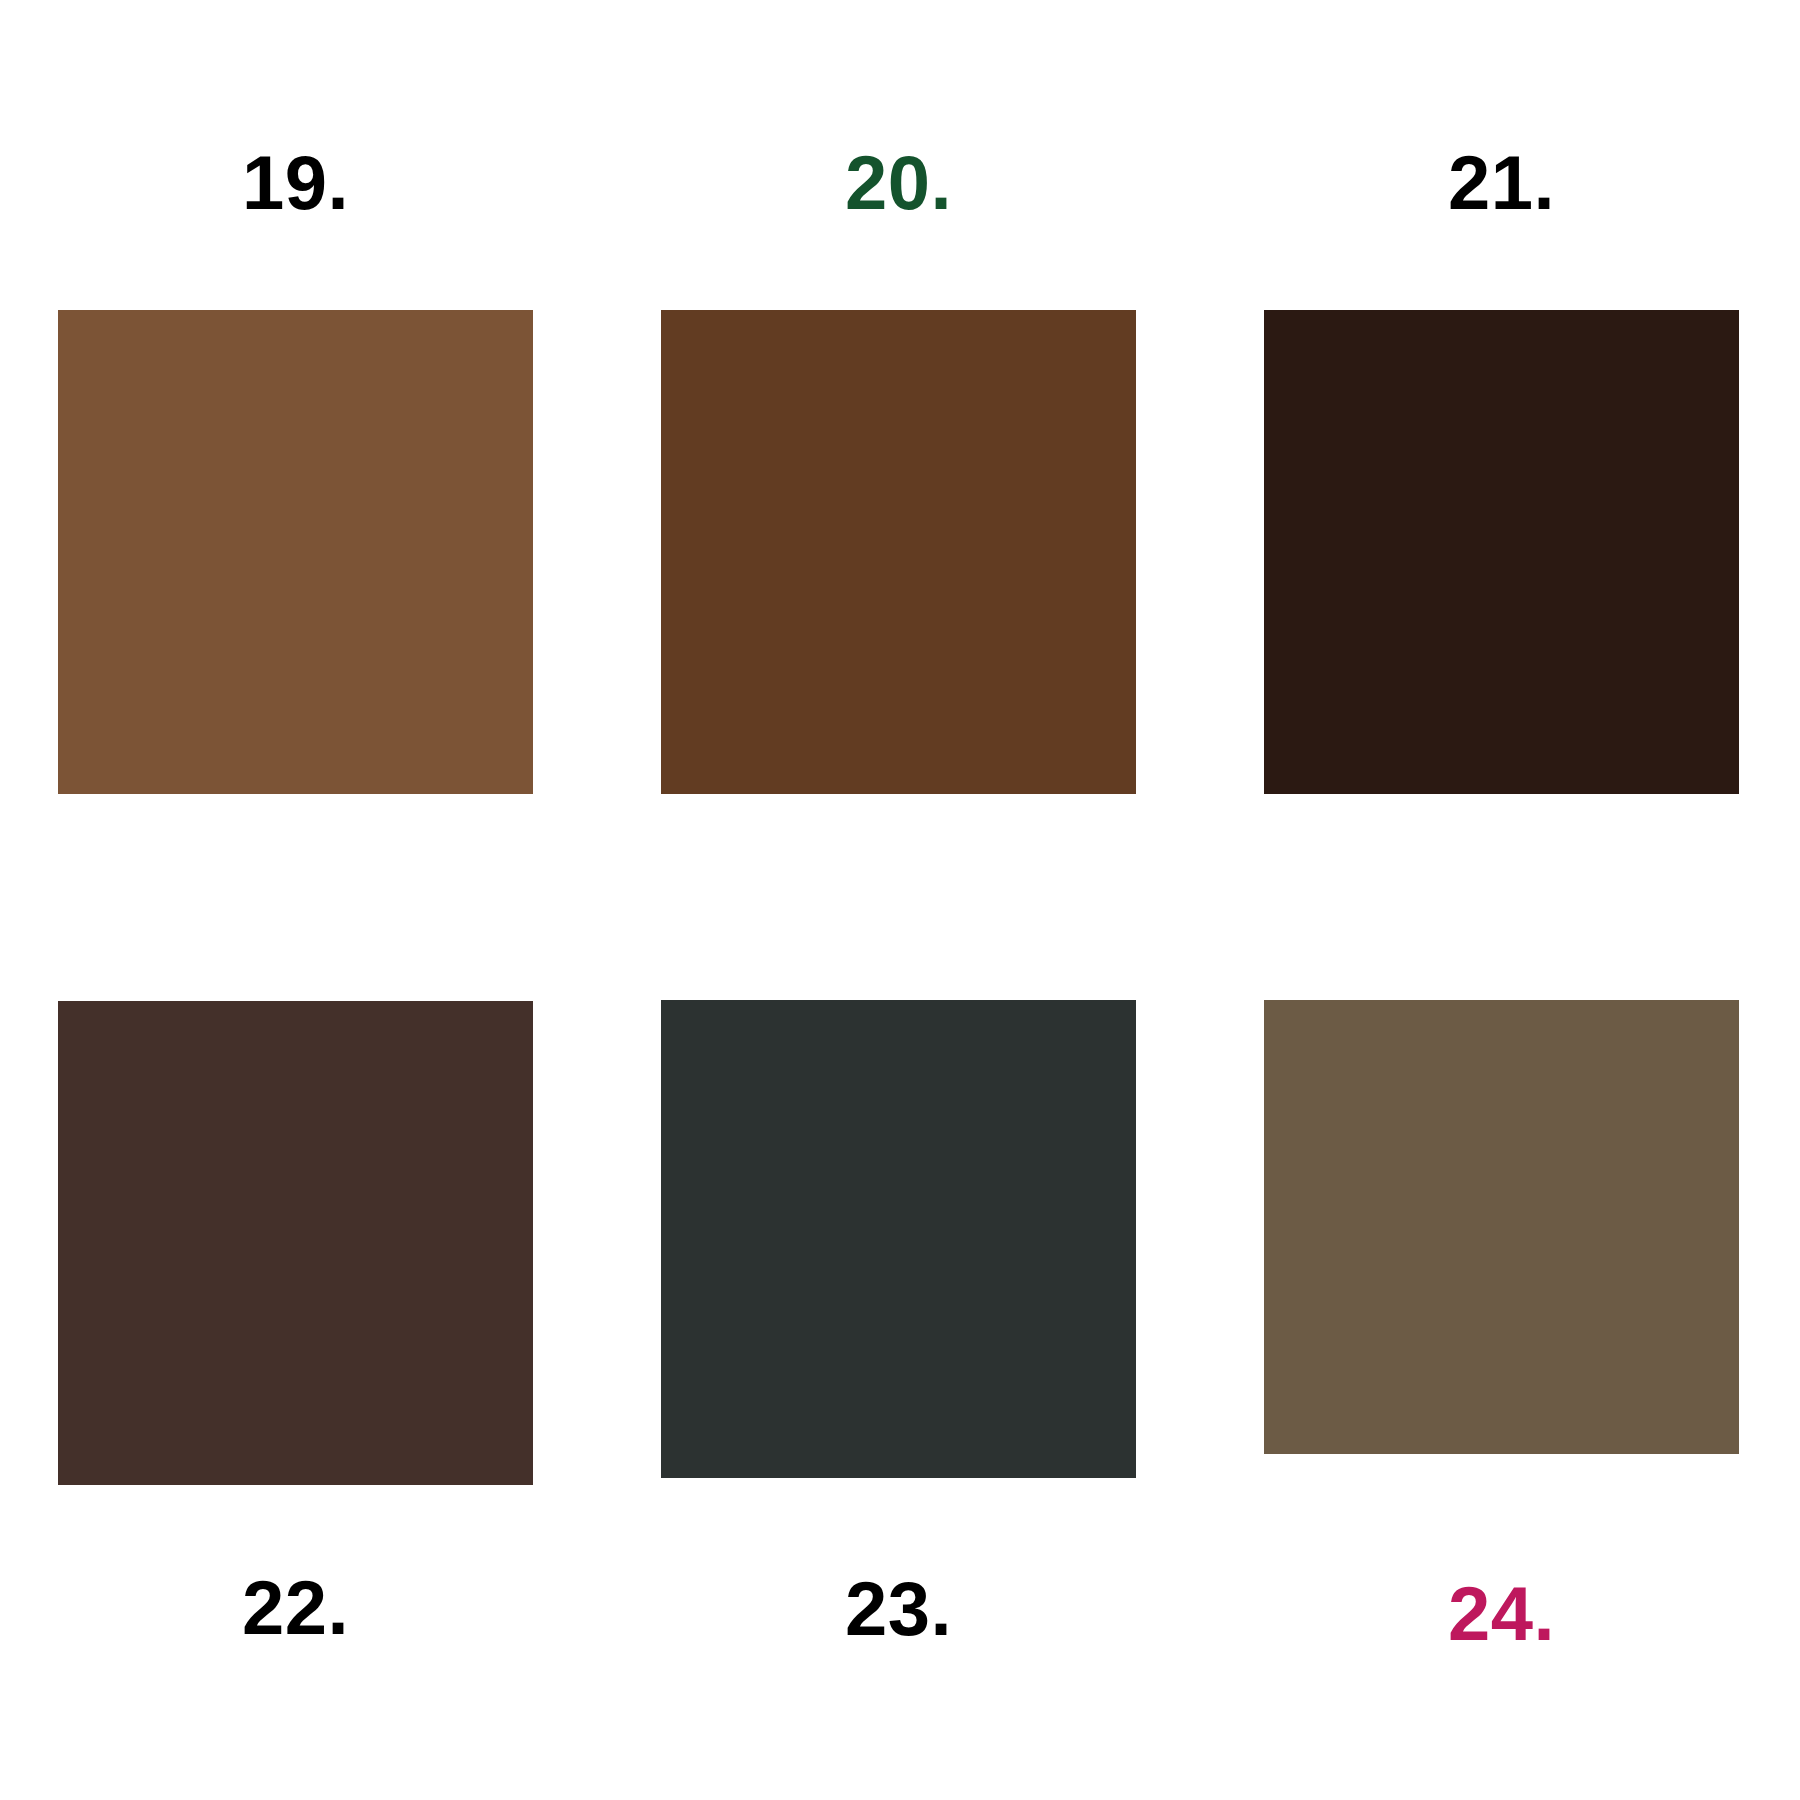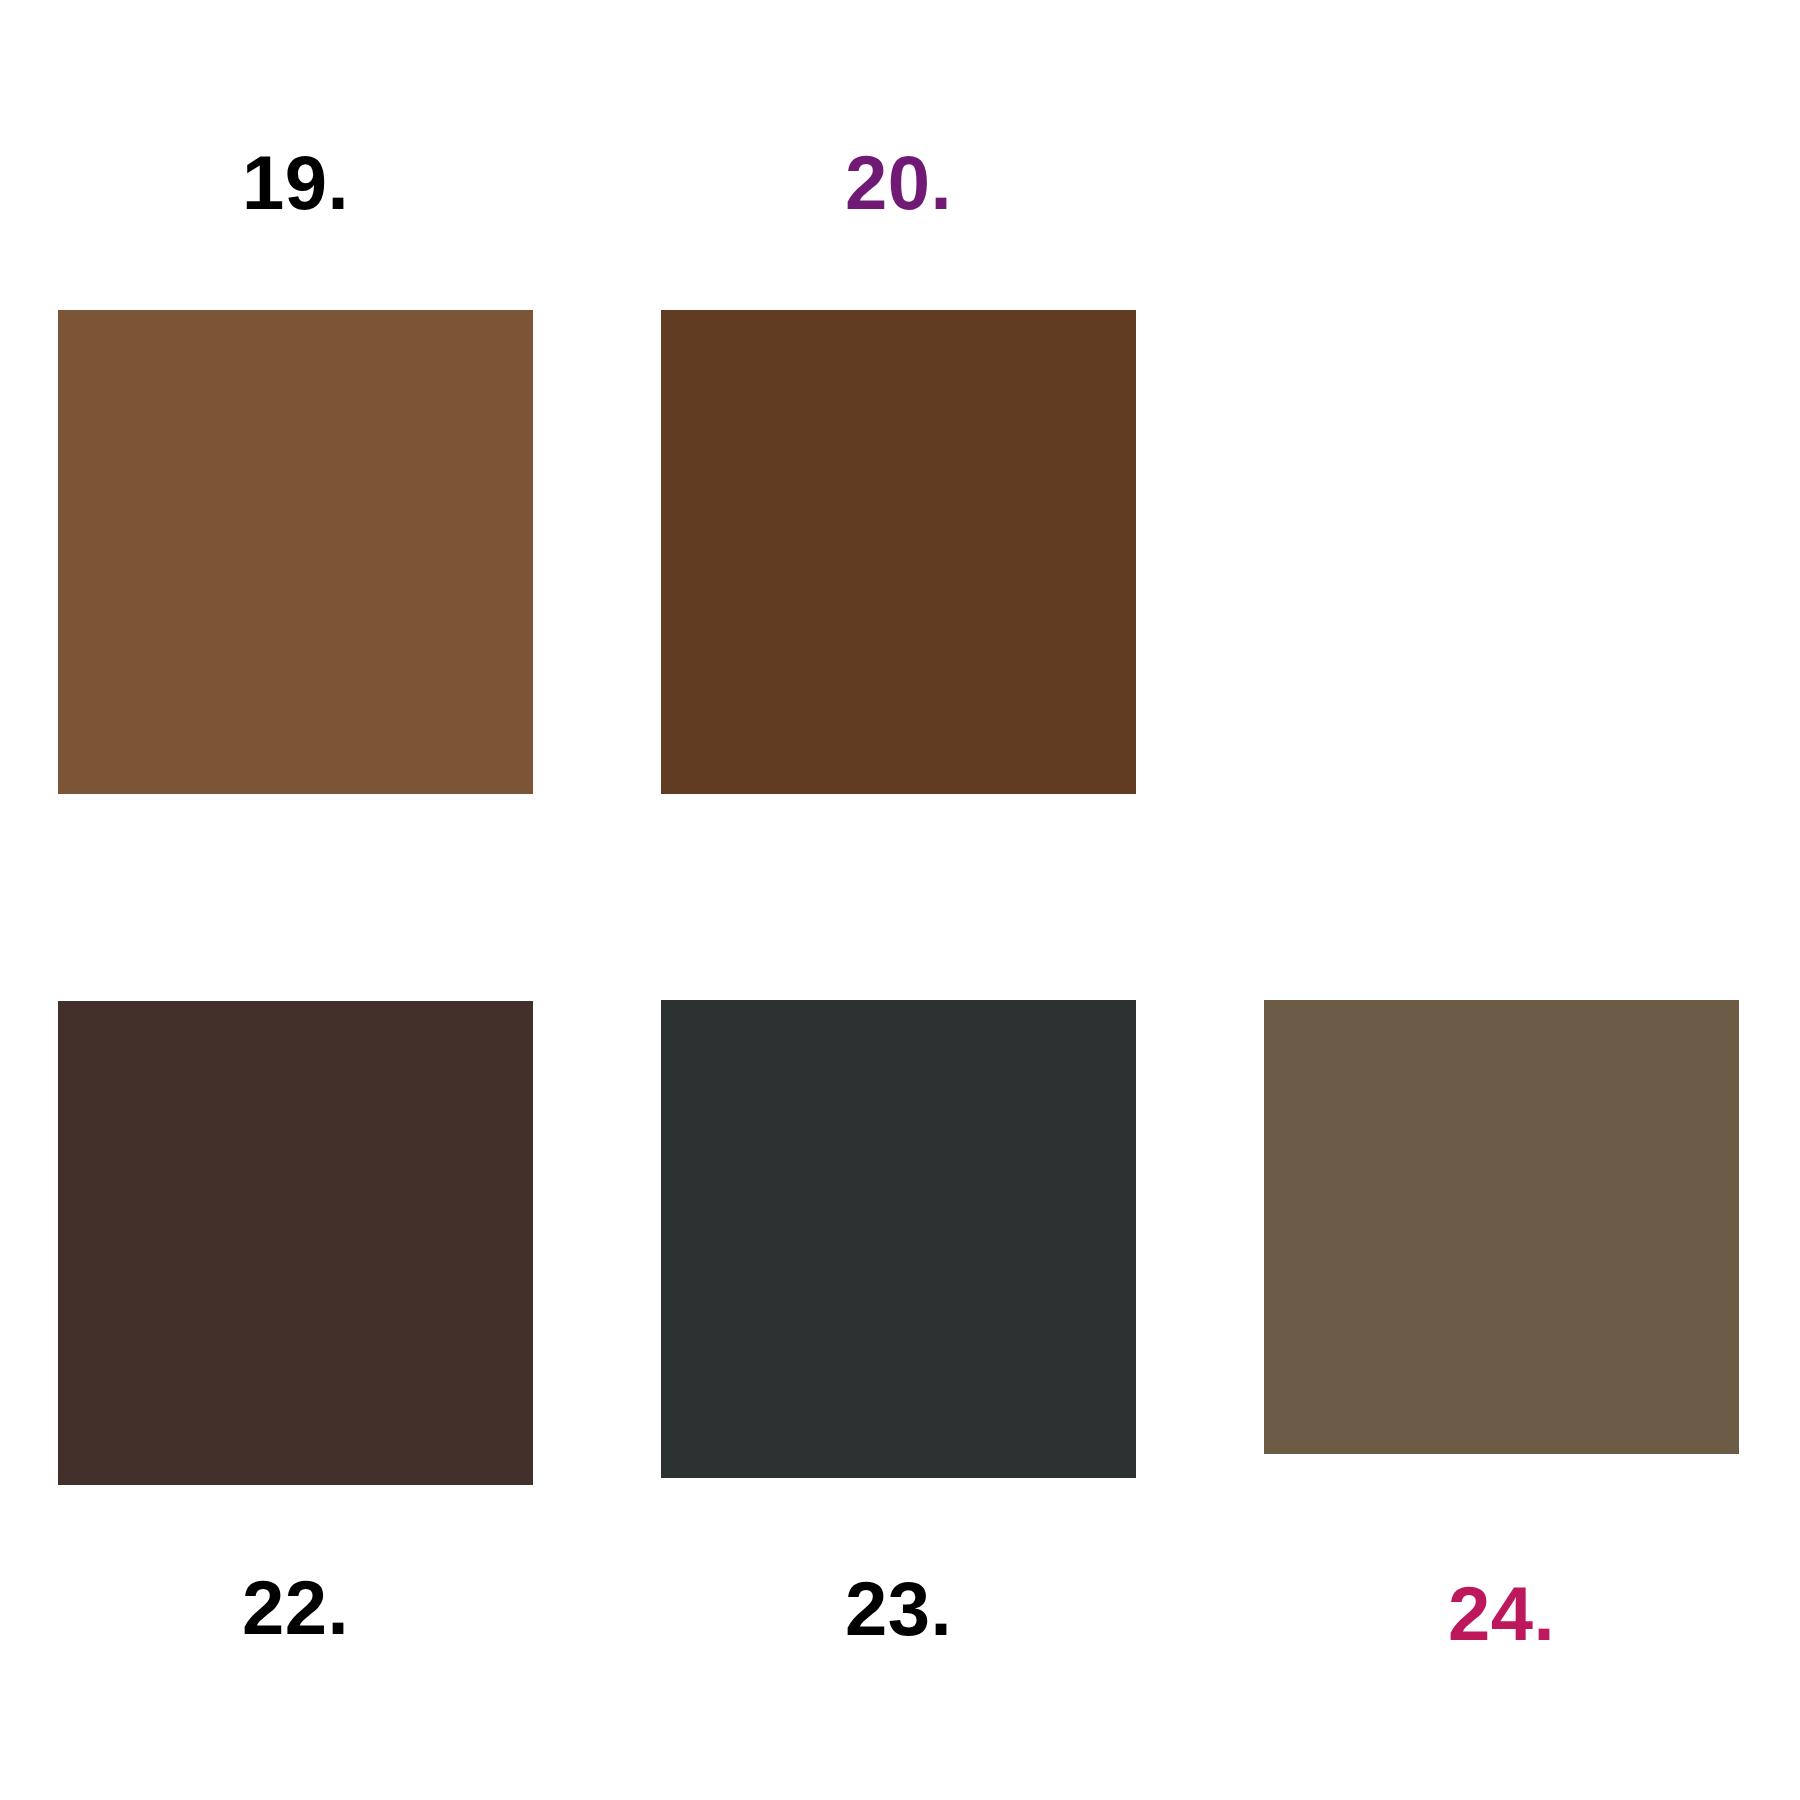--- a/index.html
+++ b/index.html
@@ -80,24 +80,28 @@
 <div id="palette-sheet" style="background-color: rgb(255, 255, 255);">
 
   <div class="swatch-row" id="row-top">
 
     <div class="swatch-cell">
       <div class="swatch-label" style="color: rgb(0, 0, 0);">19.</div>
       <div class="swatch-chip" style="background-color: rgb(124, 84, 54);"></div>
     </div>
 
     <div class="swatch-cell">
-      <div class="swatch-label" style="color: #701a75;">20.</div>
+      <div class="swatch-label" style="color: #14532d;">20.</div>
       <div class="swatch-chip" style="background-color: rgb(98, 60, 34);"></div>
     </div>
 
+    <div class="swatch-cell">
+      <div class="swatch-label" style="color: rgb(0, 0, 0);">21.</div>
+      <div class="swatch-chip" style="background-color: rgb(43, 25, 18);"></div>
+    </div>
 
   </div>
 
   <div class="swatch-row" id="row-bottom">
 
     <div class="swatch-cell">
       <div class="swatch-chip" style="background-color: rgb(68, 48, 42);"></div>
       <div class="swatch-label" style="color: rgb(0, 0, 0);">22.</div>
     </div>
 

